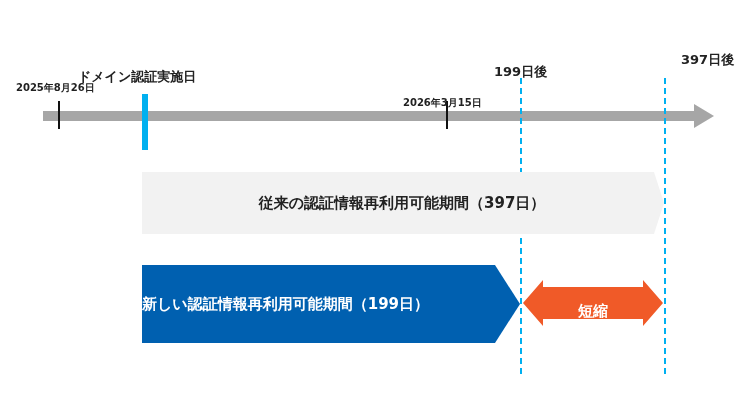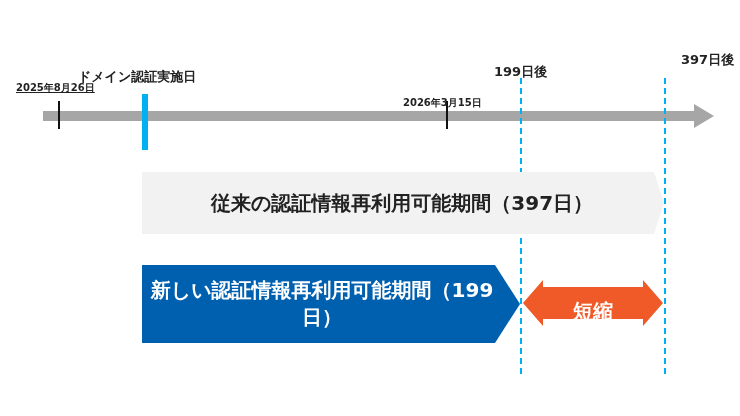--- a/index.html
+++ b/index.html
@@ -2,21 +2,21 @@
 <html><head>
 <meta charset="utf-8">
 <style>
   html,body{margin:0;padding:0;background:#fff;}
   body{width:740px;height:416px;position:relative;overflow:hidden;font-family:"DejaVu Sans","Liberation Sans",sans-serif;color:#222;}
   .abs{position:absolute;}
   svg{position:absolute;left:0;top:0;}
   .lbl{position:absolute;white-space:nowrap;}
   .head{font-size:13px;font-weight:bold;}
   .date{font-size:10px;font-weight:bold;}
-  .bartxt{font-size:20px;font-weight:bold;text-align:center;display:flex;align-items:center;justify-content:center;}
+  .bartxt{font-size:15px;font-weight:bold;text-align:center;display:flex;align-items:center;justify-content:center;}
 </style>
 </head>
 <body>
 
 <svg width="740" height="416">
 
   <rect x="43" y="111" width="655" height="10" fill="#a6a6a6"></rect>
   <polygon points="694,104 714,116 694,128" fill="#a6a6a6"></polygon>
 
   <rect x="58" y="101" width="2" height="28" fill="#111"></rect>
@@ -28,20 +28,20 @@
   <line x1="665" y1="78" x2="665" y2="374" stroke="#00b0f0" stroke-width="2" stroke-dasharray="6,4"></line>
 
   <polygon points="142,172 654,172 664,203 654,234 142,234" fill="#f2f2f2"></polygon>
 
   <polygon points="142,265 495,265 520,304 495,343 142,343" fill="#0060b0"></polygon>
 
   <polygon points="523,303 543,280 543,287 643,287 643,280 663,303 643,326 643,319 543,319 543,326" fill="#f05a28"></polygon>
 </svg>
 
 <div class="lbl head" style="left:78px;top:51px;margin-top:17px;">ドメイン認証実施日</div>
-<div class="lbl date" style="left:16px;top:81px;text-decoration:underline;">2025年8月26日</div>
+<div class="lbl date" style="left:16px;top:81px;">2025年8月26日</div>
 <div class="lbl date" style="left:403px;top:96px;">2026年3月15日</div>
 <div class="lbl head" style="left:494px;top:63px;text-align:center;">199日後</div>
 <div class="lbl head" style="left:637px;top:51px;margin-left:44px;">397日後</div>
 
 <div class="abs bartxt" style="left:142px;top:172px;width:520px;height:62px;color:#222;">従来の認証情報再利用可能期間（397日）</div>
 <div class="abs bartxt" style="left:142px;top:265px;width:360px;height:78px;color:#fff;justify-content:flex-start;">新しい認証情報再利用可能期間（199日）</div>
 <div class="abs bartxt" style="left:543px;top:287px;width:100px;height:48px;color:#fff;">短縮</div>
 
 </body></html>

